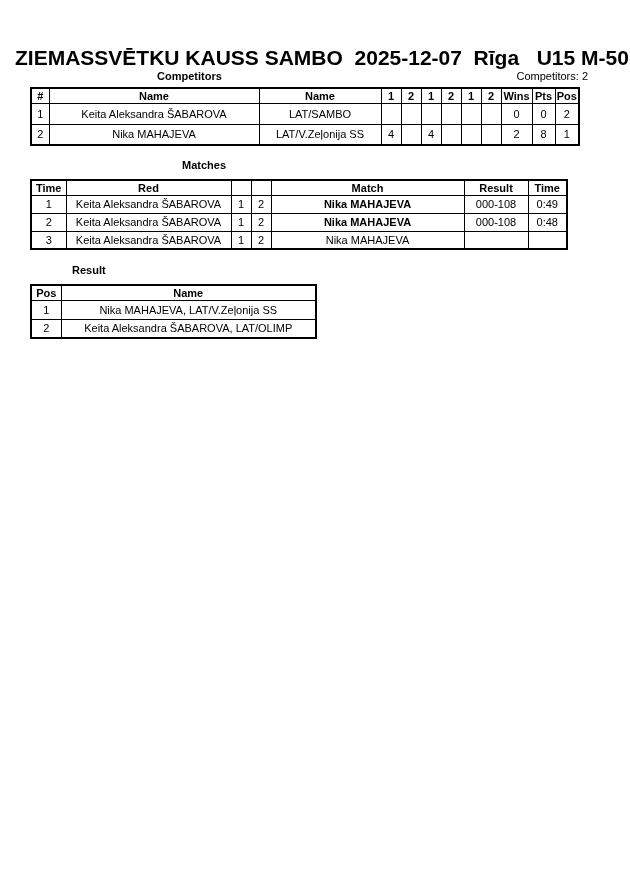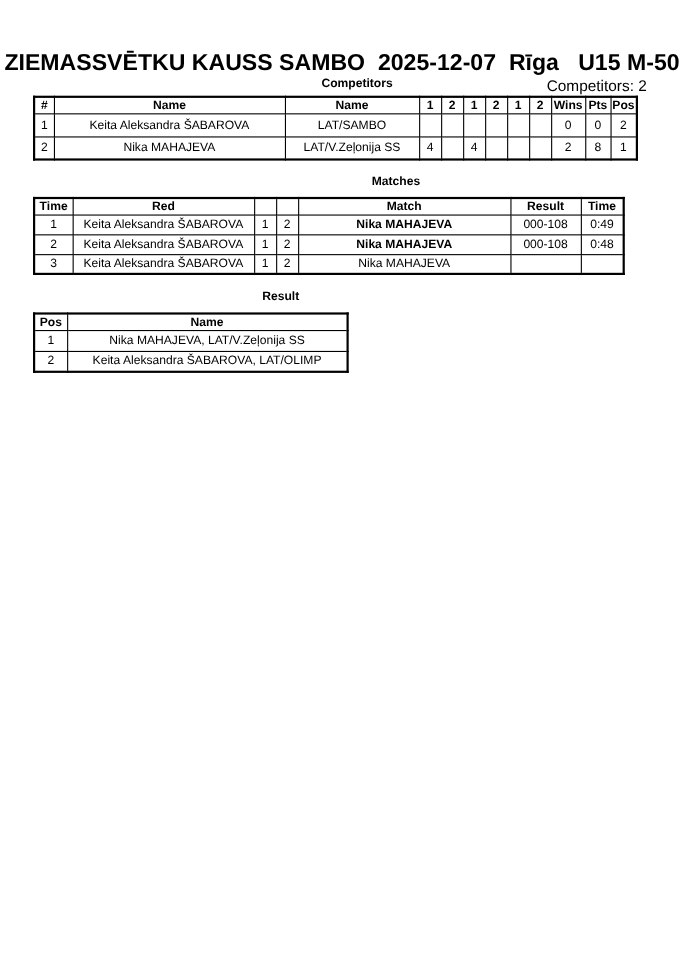--- a/index.html
+++ b/index.html
@@ -1,28 +1,28 @@
 <!DOCTYPE html>
 <html><head>
 <meta charset="utf-8">
 <style>
   html,body { margin:0; padding:0; background:#ffffff; }
   .page {
     position:relative; width:630px; height:891px; background:#ffffff;
     color:#000; font-family:"Liberation Sans", sans-serif; overflow:hidden;
   }
   .title {
-    position:absolute; top:46px; left:4px;
+    position:absolute; top:46px; left:15px;
     font-size:21px; font-weight:bold; white-space:pre; letter-spacing:0px;
   }
   .sec-label {
-    position:absolute; font-size:11px; font-weight:bold; text-align:right; width:200px;
+    position:absolute; font-size:11px; font-weight:bold; text-align:left; width:200px;
   }
   .count-label {
-    position:absolute; top:70px; right:42px; font-size:14px; font-weight:normal;
+    position:absolute; top:70px; right:42px; font-size:11px; font-weight:normal;
   }
   table.tbl {
     position:absolute; border-collapse:collapse; table-layout:fixed;
     border:2px solid #000; background:#fff;
   }
   table.tbl td {
     border:1px solid #000; font-size:11px; padding:0; text-align:center;
     vertical-align:middle; overflow:hidden; white-space:nowrap;
   }
   tr.hdr td { font-weight:bold; }

